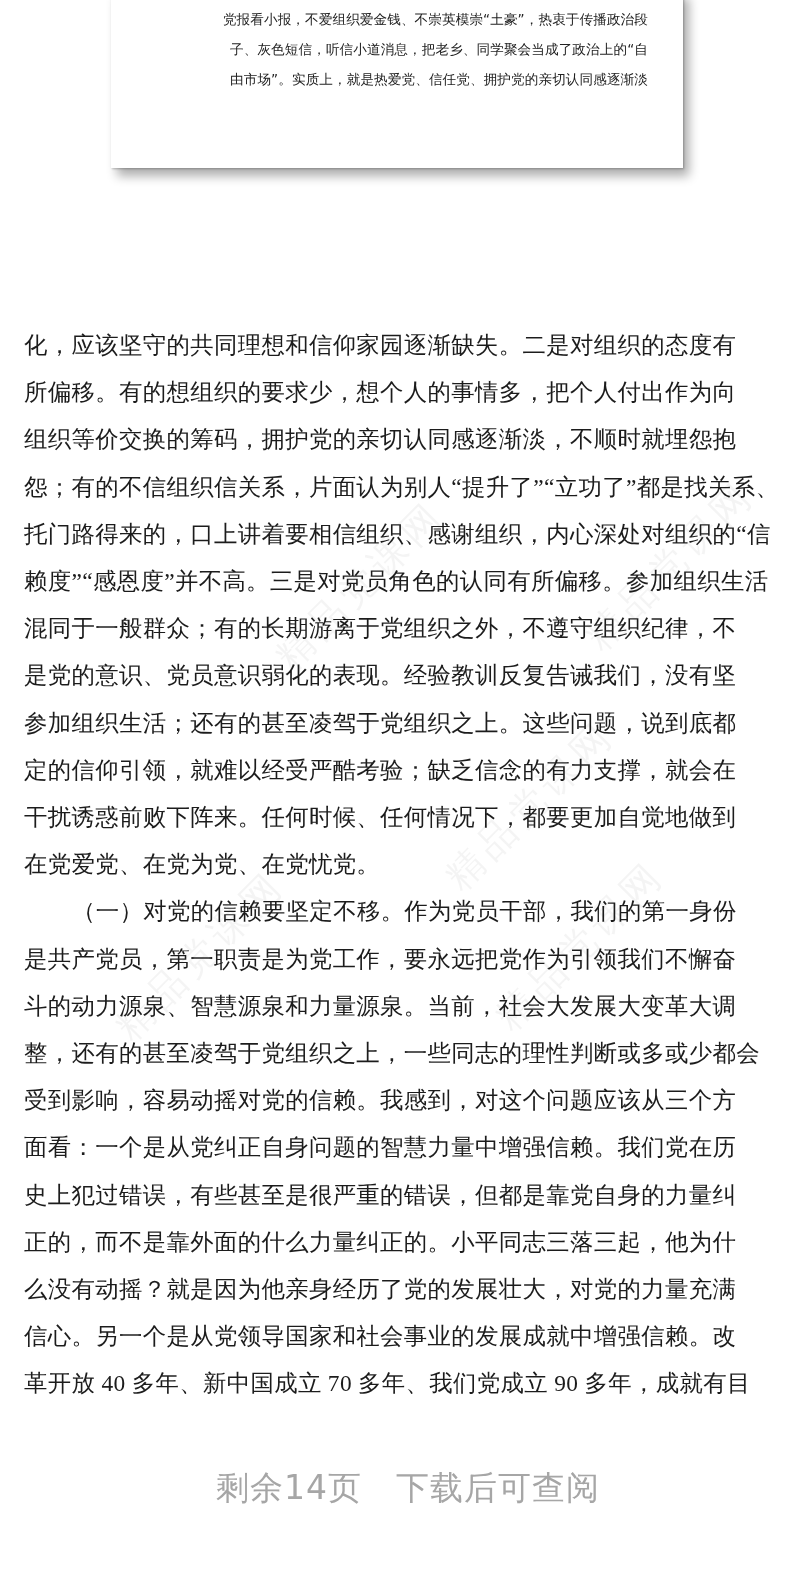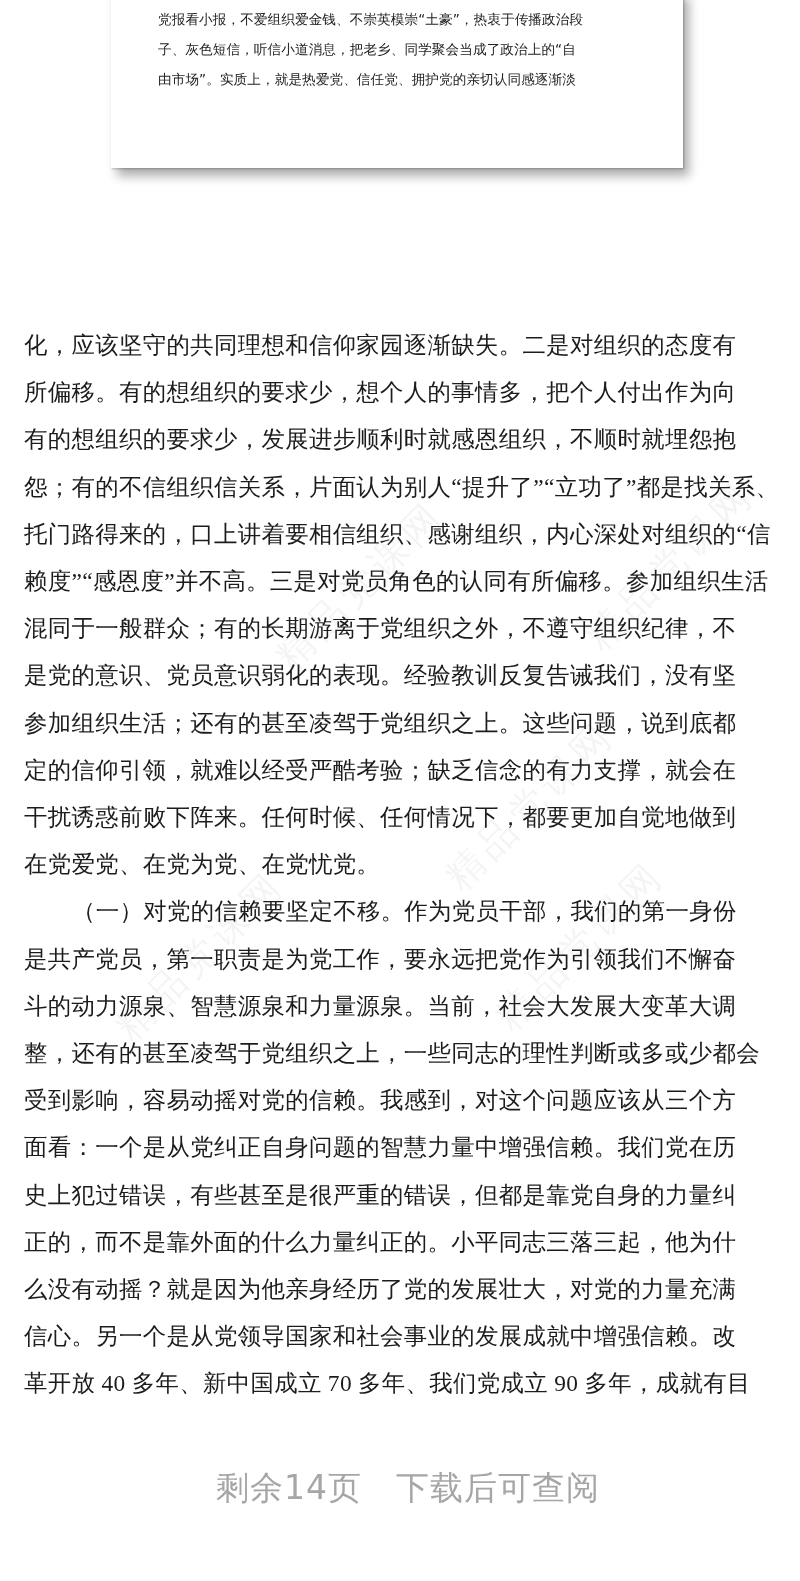--- a/index.html
+++ b/index.html
@@ -25,20 +25,21 @@
       box-shadow: 6px 8px 10px rgba(0,0,0,0.32), 1px 1px 2px rgba(0,0,0,0.25);
     }
     .preview-card .card-text {
       position: absolute;
       left: 47px;
       top: 14px;
       width: 490px;
       font-size: 13.6px;
       line-height: 30px;
       color: #222;
+      text-align: right;
     }
     .card-line {
       display: block;
       white-space: nowrap;
       letter-spacing: 0.1px;
     }
     .body-text {
       position: absolute;
       left: 24px;
       top: 322px;
@@ -94,21 +95,21 @@
 
 <div class="watermark" style="left:250px; top:560px;">精品党课网</div>
 <div class="watermark" style="left:560px; top:540px;">精品党课网</div>
 <div class="watermark" style="left:420px; top:780px;">精品党课网</div>
 <div class="watermark" style="left:90px; top:930px;">精品党课网</div>
 <div class="watermark" style="left:470px; top:920px;">精品党课网</div>
 
 <div class="body-text">
   <span class="body-line">化，应该坚守的共同理想和信仰家园逐渐缺失。二是对组织的态度有</span>
   <span class="body-line">所偏移。有的想组织的要求少，想个人的事情多，把个人付出作为向</span>
-  <span class="body-line">有的想组织的要求少，发展进步顺利时就感恩组织，不顺时就埋怨抱</span>
+  <span class="body-line">组织等价交换的筹码，拥护党的亲切认同感逐渐淡，不顺时就埋怨抱</span>
   <span class="body-line">怨；有的不信组织信关系，片面认为别人“提升了”“立功了”都是找关系、</span>
   <span class="body-line">托门路得来的，口上讲着要相信组织、感谢组织，内心深处对组织的“信</span>
   <span class="body-line">赖度”“感恩度”并不高。三是对党员角色的认同有所偏移。参加组织生活</span>
   <span class="body-line">混同于一般群众；有的长期游离于党组织之外，不遵守组织纪律，不</span>
   <span class="body-line">是党的意识、党员意识弱化的表现。经验教训反复告诫我们，没有坚</span>
   <span class="body-line">参加组织生活；还有的甚至凌驾于党组织之上。这些问题，说到底都</span>
   <span class="body-line">定的信仰引领，就难以经受严酷考验；缺乏信念的有力支撑，就会在</span>
   <span class="body-line">干扰诱惑前败下阵来。任何时候、任何情况下，都要更加自觉地做到</span>
   <span class="body-line">在党爱党、在党为党、在党忧党。</span>
   <span class="body-line indent">（一）对党的信赖要坚定不移。作为党员干部，我们的第一身份</span>

